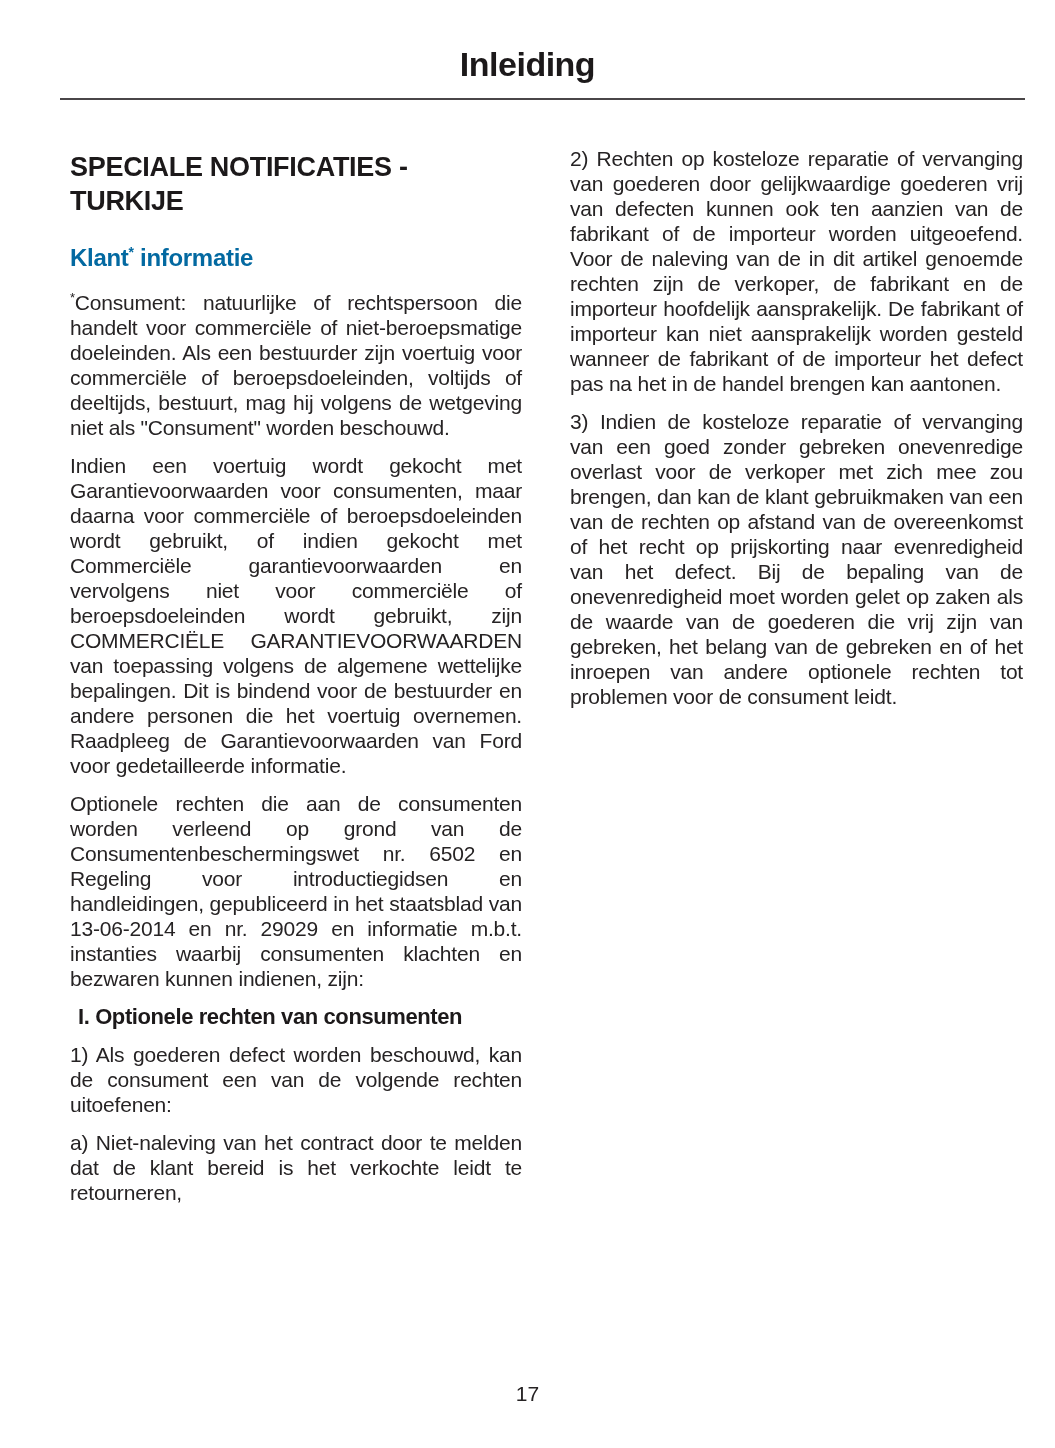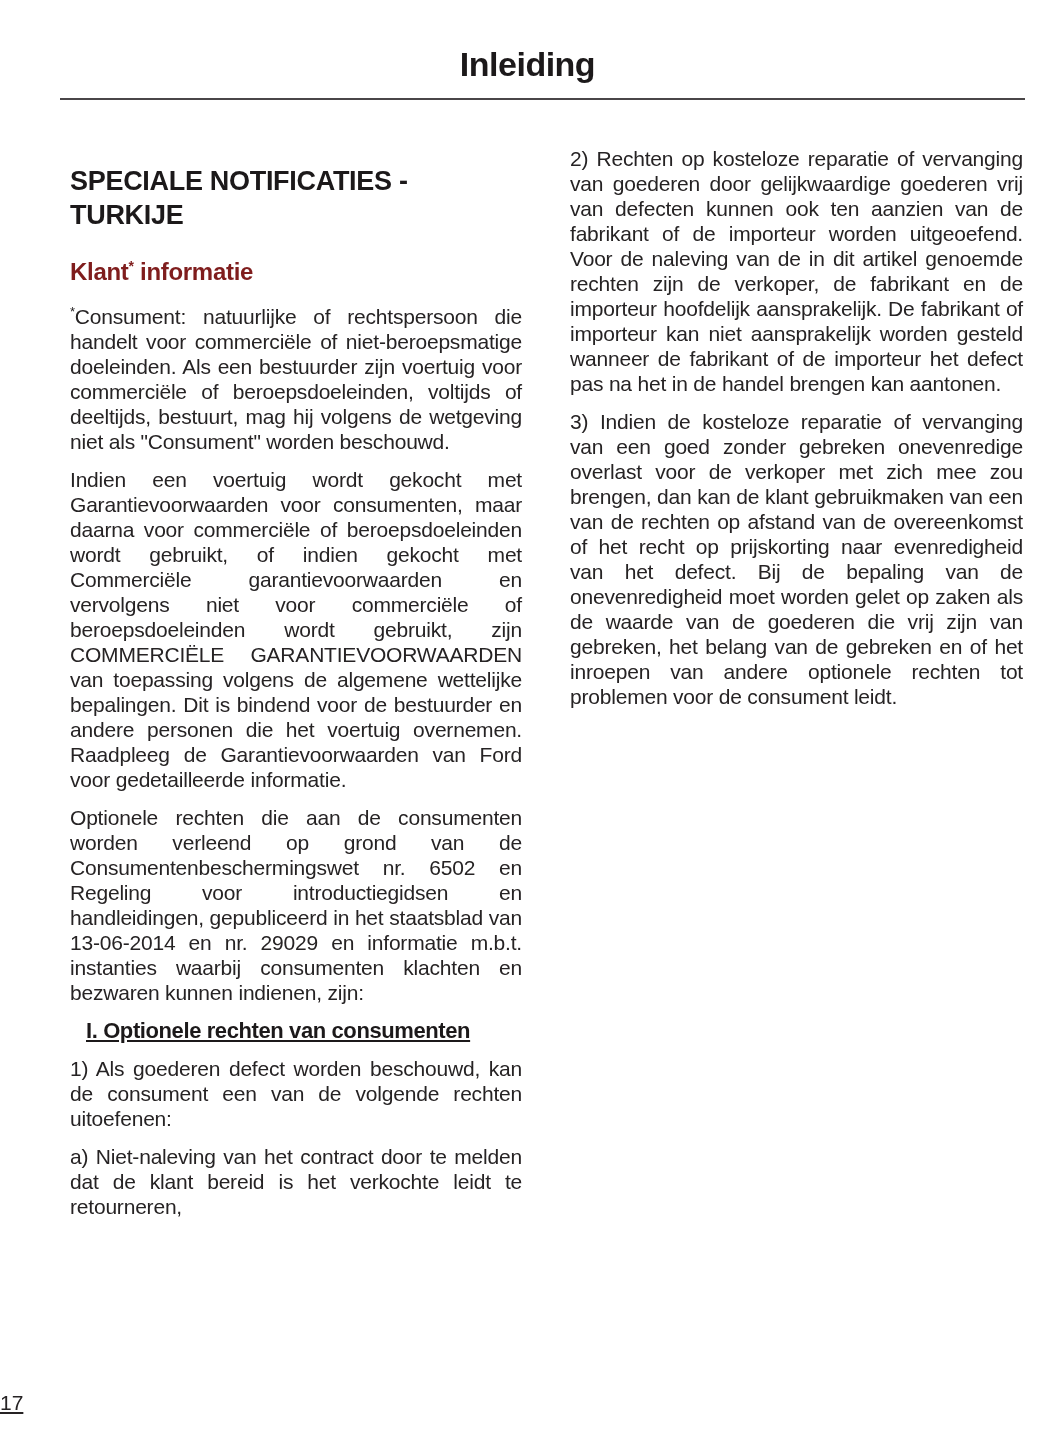--- a/index.html
+++ b/index.html
@@ -41,70 +41,68 @@
     gap: 48px;
   }
   .col {
     flex: 1 1 0;
     min-width: 0;
   }
   .col-left  { max-width: 452px; }
   .col-right { max-width: 455px; }
 
   .section-title {
-    margin: 18px 0 26px 0;
+    margin: 4px 0 26px 0;
     font-size: 27px;
     line-height: 34px;
     font-weight: 800;
     letter-spacing: -0.3px;
     color: #1c191a;
     text-transform: uppercase;
   }
   .subheading {
     margin: 0 0 18px 0;
     font-size: 24px;
     line-height: 28px;
     font-weight: 800;
     letter-spacing: -0.3px;
-    color: #7f1d1d;
+    color: #0369a1;
   }
   .subheading sup {
     font-size: 14px;
     line-height: 0;
     vertical-align: 9px;
   }
   p.body {
     margin: 0 0 13px 0;
     font-size: 21px;
     line-height: 25px;
     text-align: justify;
     letter-spacing: -0.2px;
     hyphens: none;
   }
   p.body sup {
     font-size: 13px;
     line-height: 0;
     vertical-align: 8px;
   }
   .list-heading {
-    margin: 6px 0 13px 16px;
+    margin: 6px 0 13px 8px;
     font-size: 22px;
     line-height: 25px;
     font-weight: 800;
     letter-spacing: -0.4px;
     color: #1c191a;
-    text-decoration: underline;
   }
   .page-footer {
     position: absolute;
     left: 0;
     right: 0;
-    bottom: 33px;
-    text-align: left;
-    text-decoration: underline;
+    bottom: 42px;
+    text-align: center;
   }
   .page-number {
     font-size: 21px;
     line-height: 24px;
     color: #262324;
   }
 </style>
 </head>
 <body>
 

